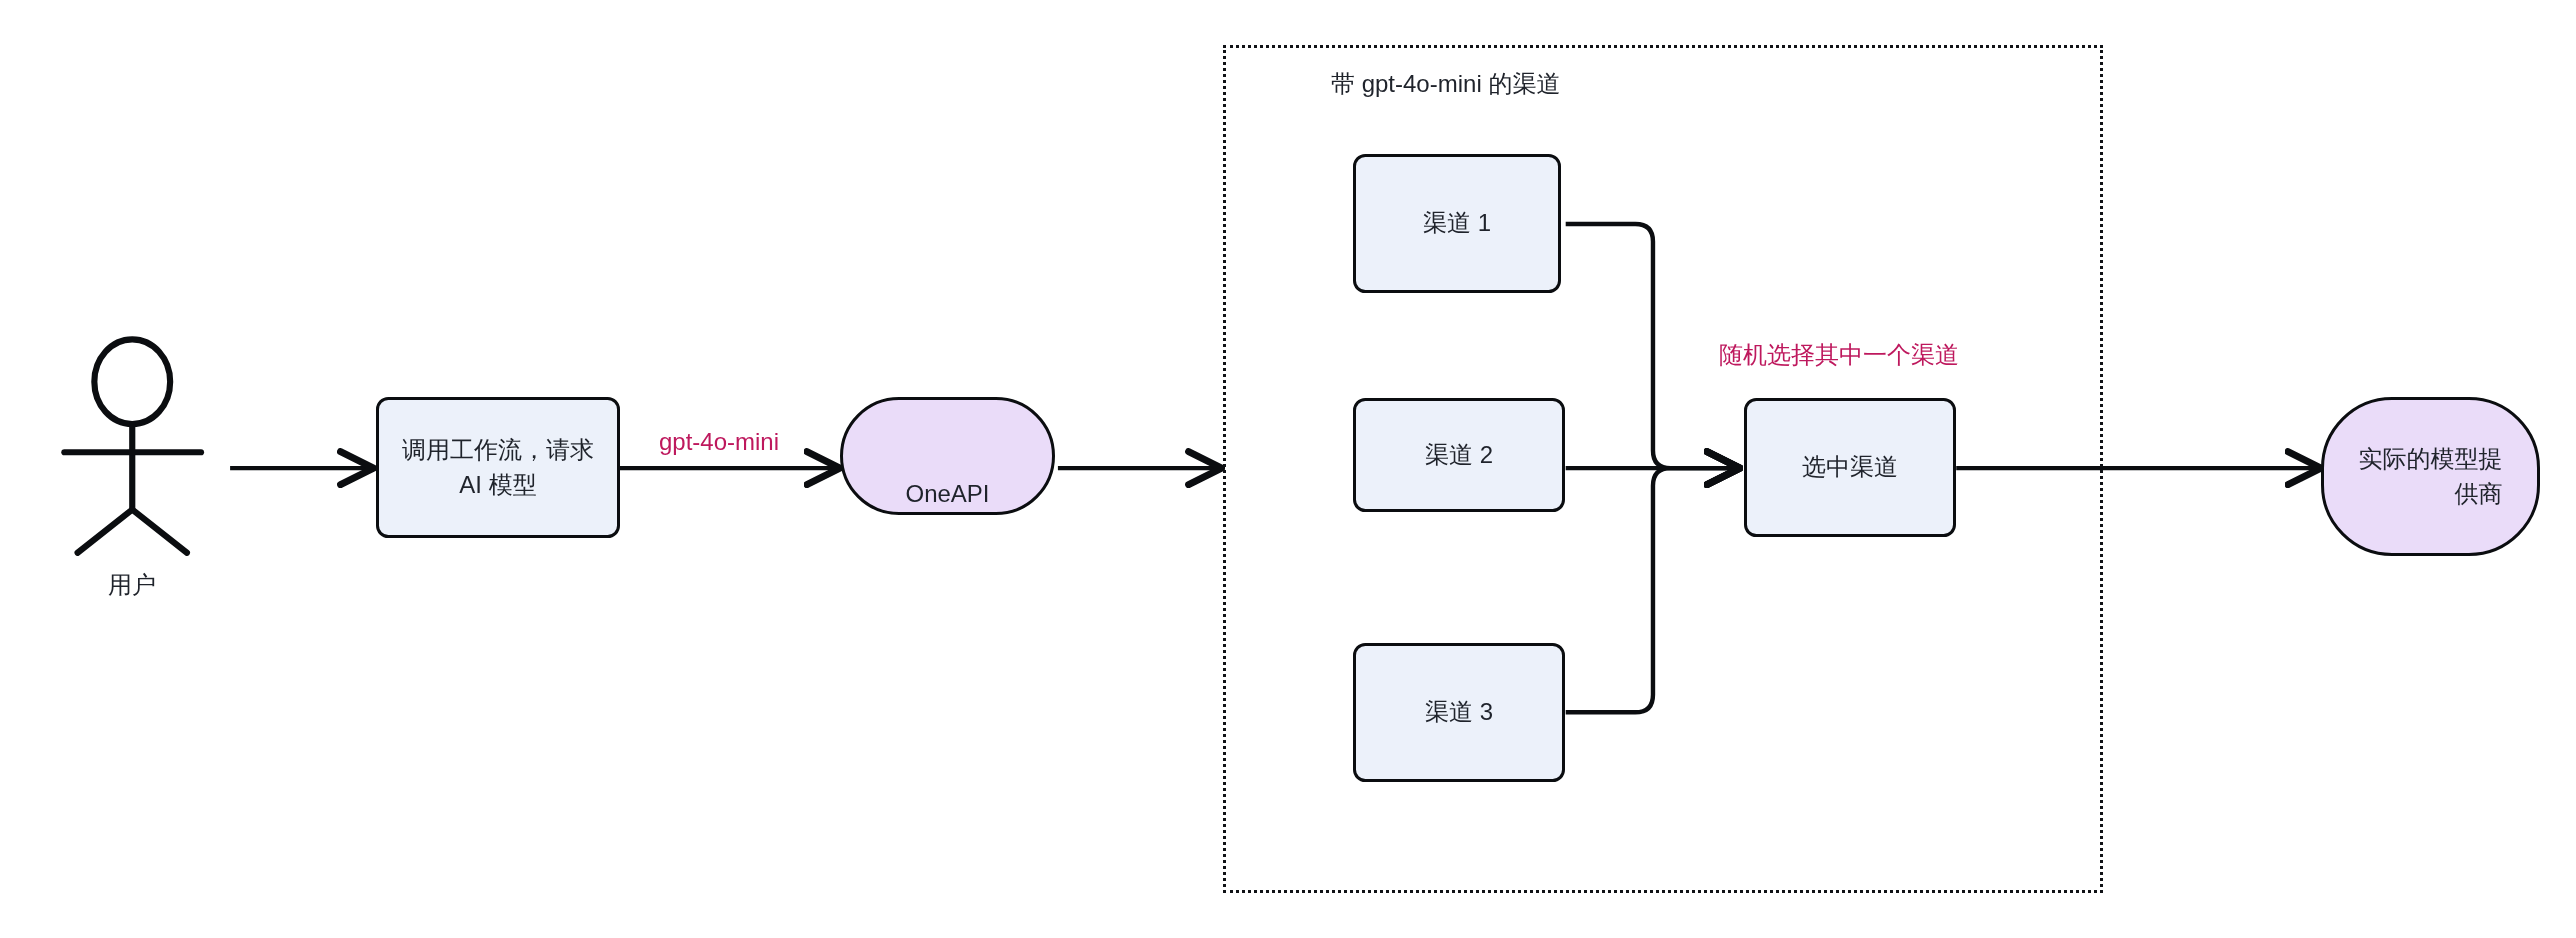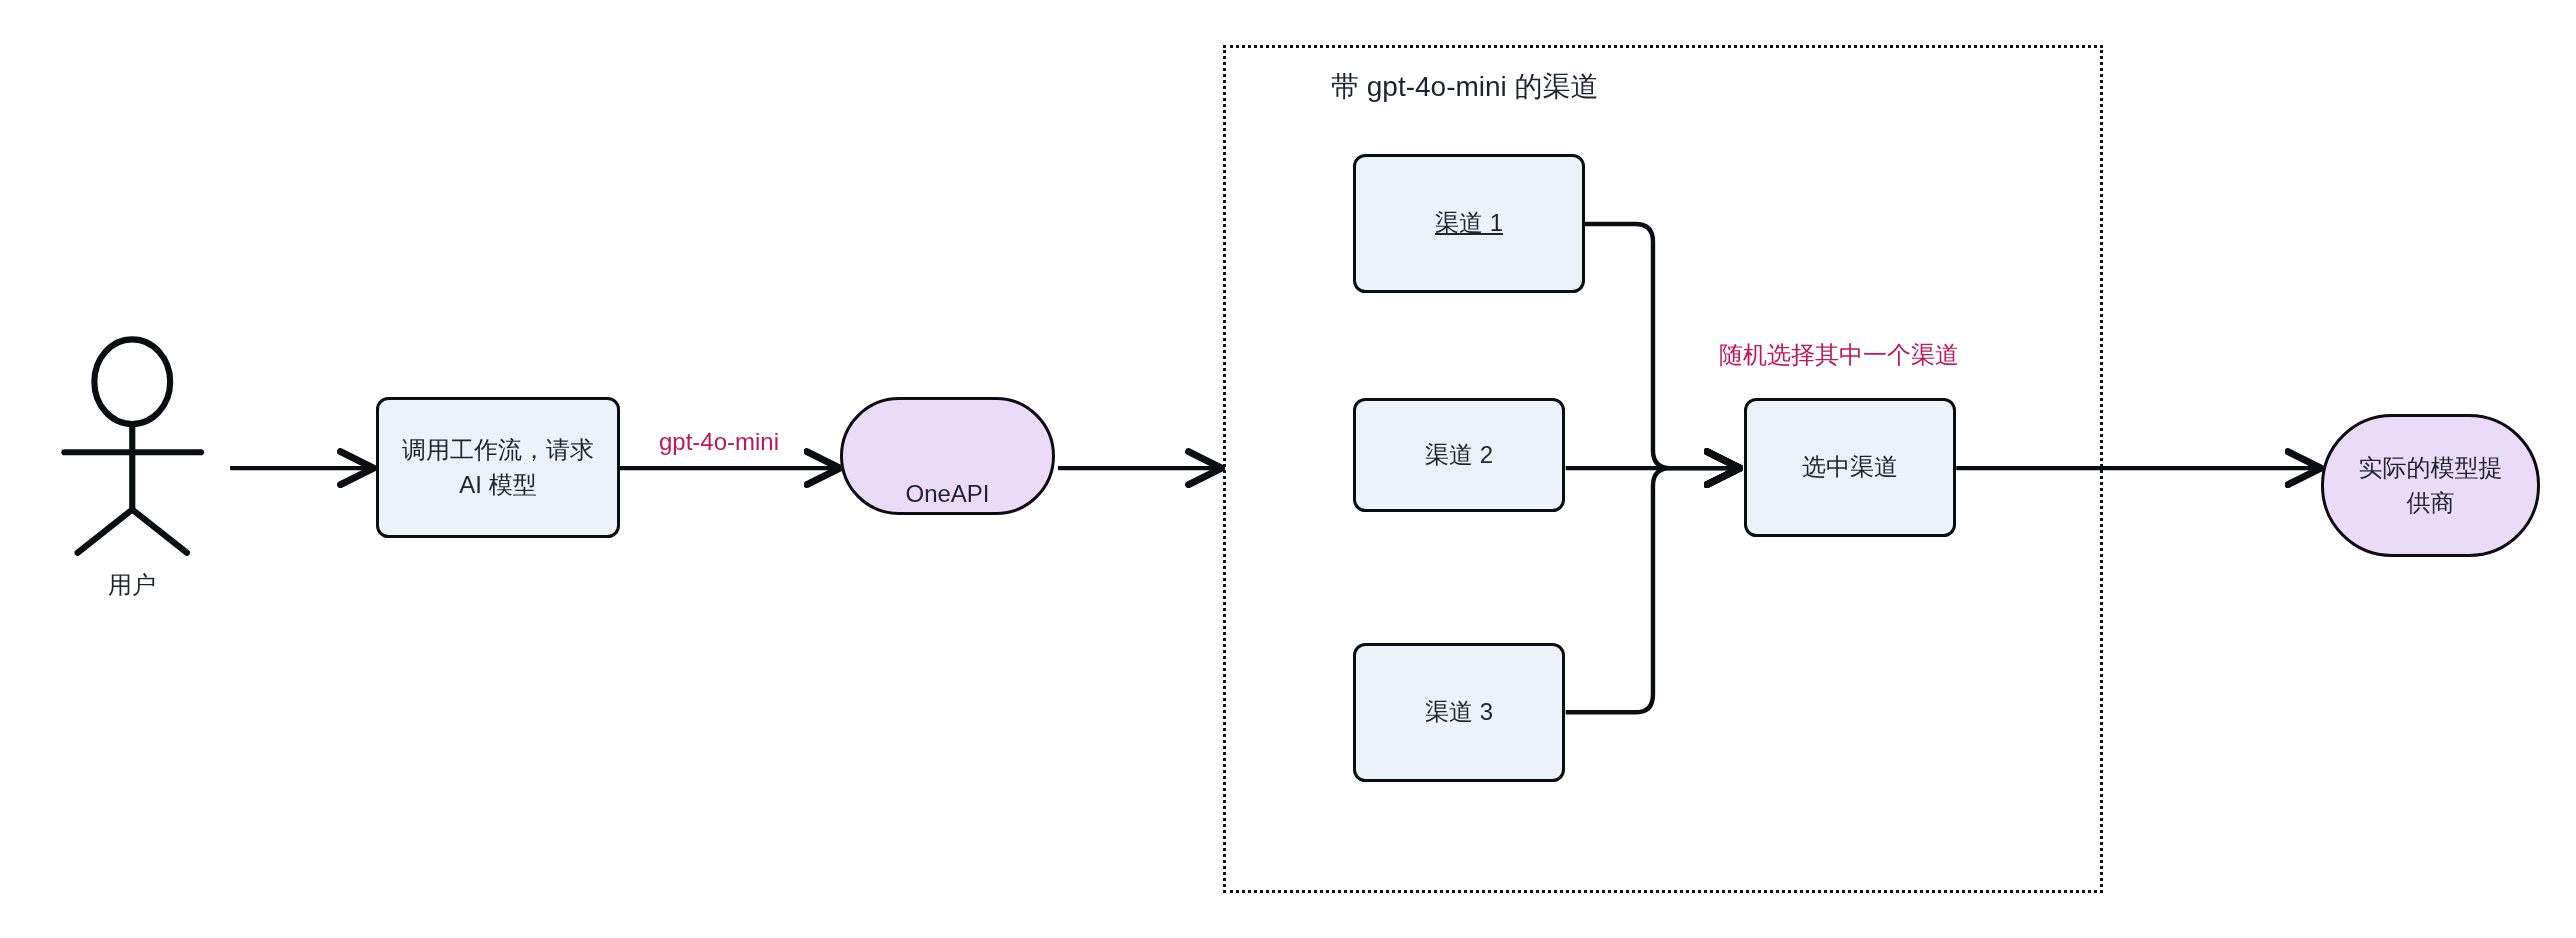--- a/index.html
+++ b/index.html
@@ -51,21 +51,21 @@
     padding: 0 16px;
   }
   .group-box {
     position: absolute;
     box-sizing: border-box;
     border: 3.5px dotted #101216;
     background: transparent;
   }
   .group-title {
     position: absolute;
-    font-size: 28px;
+    font-size: 24px;
     color: #1f232b;
     white-space: nowrap;
   }
   .edge-label {
     position: absolute;
     font-size: 24px;
     color: #be185d;
     white-space: nowrap;
   }
   .actor-label {
@@ -123,39 +123,39 @@
   <div class="edge-label" style="left:659px; top:428px;">gpt-4o-mini</div>
 
   <div class="node node-term" style="left:840px; top:397px; width:215px; height:118px;align-items:flex-end;">
     <div class="node-inner">OneAPI</div>
   </div>
 
   <div class="group-box" style="left:1223px; top:45px; width:880px; height:848px;"></div>
 
   <div class="group-title" style="left:1331px; top:68px;">带 gpt-4o-mini 的渠道</div>
 
-  <div class="node node-proc" style="left:1353px; top:154px; width:232px; height:139px;text-decoration:underline;">
+  <div class="node node-proc" style="left:1353px; top:154px; width:208px; height:139px;">
     <div class="node-inner">渠道 1</div>
   </div>
 
   <div class="node node-proc" style="left:1353px; top:398px; width:212px; height:114px;">
     <div class="node-inner">渠道 2</div>
   </div>
 
   <div class="node node-proc" style="left:1353px; top:643px; width:212px; height:139px;">
     <div class="node-inner">渠道 3</div>
   </div>
 
   <div class="edge-label" style="left:1719px; top:339px;">随机选择其中一个渠道</div>
 
   <div class="node node-proc" style="left:1744px; top:398px; width:212px; height:139px;">
     <div class="node-inner">选中渠道</div>
   </div>
 
-  <div class="node node-term" style="left:2321px; top:414px; width:219px; height:143px;">
+  <div class="node node-term" style="left:2321px; top:397px; width:219px; height:159px;text-align:right;">
     <div class="node-inner">
       <span>实际的模型提</span><br>
       <span>供商</span>
     </div>
   </div>
 
 </div>
 
 
 </body></html>

